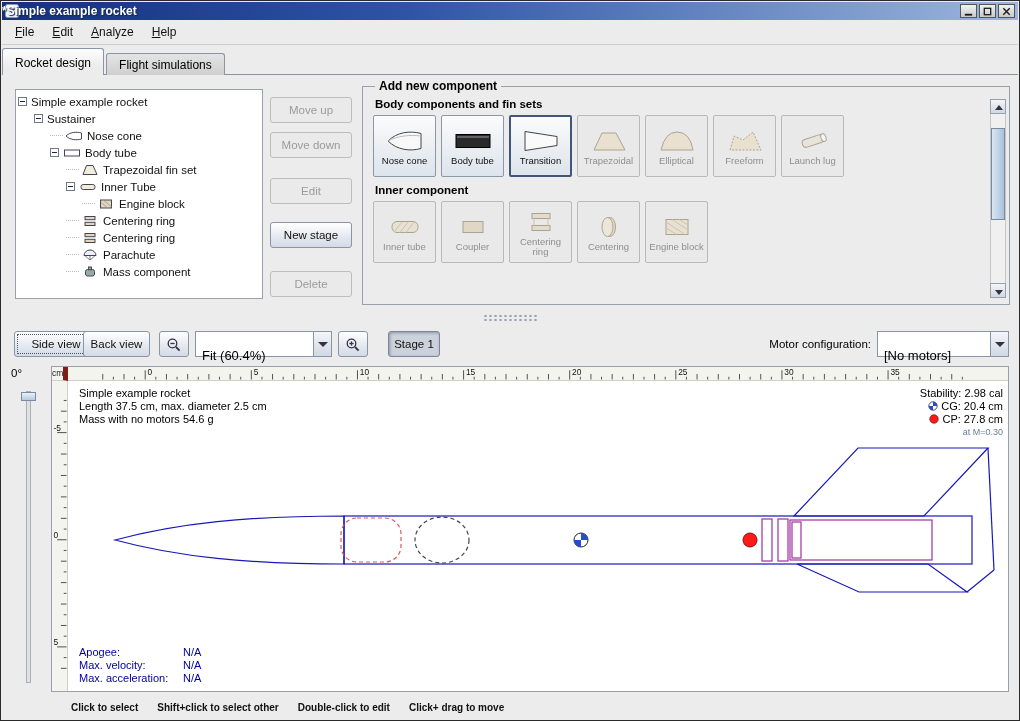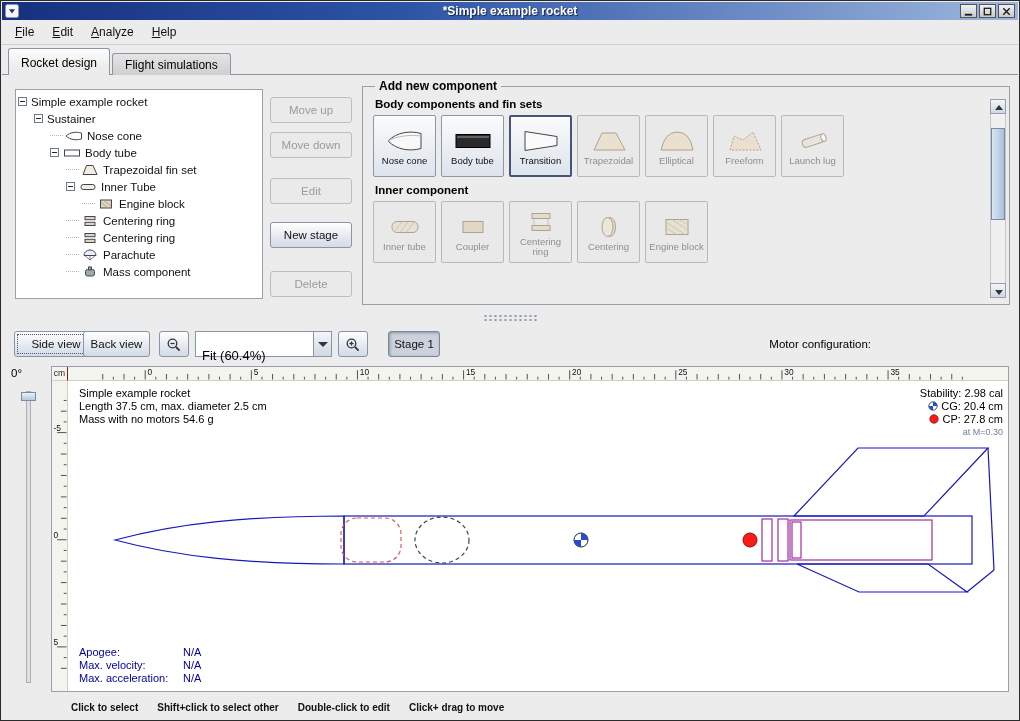--- a/index.html
+++ b/index.html
@@ -6,31 +6,31 @@
   html,body{width:1020px;height:721px;overflow:hidden}
   body{font-family:"Liberation Sans",sans-serif;background:#777}
   .window{position:relative;width:1020px;height:721px;background:#ececec;border:1px solid #2a2a2a;overflow:hidden}
 
   
   .titlebar{position:absolute;left:1px;top:1px;right:1px;height:18px;
     background:linear-gradient(90deg,#16307e 0%,#2e54a6 40%,#9cb6dd 100%);
     display:flex;align-items:center;justify-content:space-between;padding:0 3px}
   .title-icon{width:14px;height:14px;display:inline-block}
   .title-icon svg{display:block}
-  .title-text{position:absolute;left:0;right:0;text-align:center;color:#fff;font-size:12px;font-weight:bold;pointer-events:none;text-shadow:1px 1px 1px #14244a}
+  .title-text{position:absolute;left:0;right:0;color:#fff;font-size:12px;font-weight:bold;pointer-events:none;text-shadow:1px 1px 1px #14244a}
   .title-controls{display:flex;gap:2px;z-index:2}
   .tbtn{width:17px;height:14px;background:linear-gradient(#f2f2f2,#c9c9c9);border:1px solid #555;display:flex;align-items:center;justify-content:center}
   .tbtn svg{width:11px;height:11px;display:block}
 
   
   .menubar{position:absolute;left:1px;top:19px;right:1px;height:25px;background:#ececec;border-bottom:1px solid #cfcfcf;padding-left:4px;display:flex;align-items:center}
   .menu-item{padding:4px 9px;font-size:12px;color:#111}
 
   
-  .tabbar{position:absolute;left:1px;top:44px;right:1px;height:30px;padding-left:6px;z-index:3}
+  .tabbar{position:absolute;left:1px;top:44px;right:1px;height:30px;padding-left:0;z-index:3}
   .tab{display:inline-block;vertical-align:bottom;font-size:12px;padding:4px 12px 3px;margin-right:2px;
     border:1px solid #8895a7;border-bottom:none;border-radius:3px 3px 0 0;
     background:linear-gradient(#e4e4e4,#cfcfcf);margin-top:8px;height:22px}
   .tab.active{margin-top:3px;height:27px;padding-top:7px;background:linear-gradient(#fdfdfd,#ececec 70%);position:relative;z-index:4}
   .tab-content{position:absolute;left:1px;top:73px;right:1px;height:236px;border-top:1px solid #8895a7;background:#ececec}
 
   
   .tree-panel{position:absolute;left:13px;top:14px;width:248px;height:210px;background:#fff;border:1px solid #98a0ac;overflow:hidden;padding-top:3px}
   .tree-row{height:17px;display:flex;align-items:center;font-size:11.5px;white-space:nowrap;color:#111}
   .expander{width:9px;height:9px;flex:none;margin-right:4px;border:1px solid #6a7a8a;background:#fff;position:relative}
@@ -90,21 +90,21 @@
   .combo .arrow{width:18px;background:linear-gradient(#f4f6f8,#cfd8e4);border-left:1px solid #8895a7;position:relative}
   .combo .arrow::after{content:"";position:absolute;left:4px;top:10px;border:5px solid transparent;border-top:5px solid #334;border-bottom:none}
 
   
   .rot-label{position:absolute;left:10px;top:366px;font-size:11.5px}
   .rot-slider{position:absolute;left:25px;top:390px;width:5px;height:292px;background:#e0e0e0;border:1px solid #aab0ba}
   .rot-handle{position:absolute;left:-6px;top:0;width:15px;height:9px;background:linear-gradient(#eaf1f8,#b5c9de);border:1px solid #7a8ba0}
 
   
   .canvas{position:absolute;left:50px;top:365px;width:958px;height:326px;background:#fff;border:1px solid #98a0ac}
-  .corner{position:absolute;left:0;top:0;width:16px;height:14px;background:#f4f4ef;border-right:1px solid #7f1d1d;border-bottom:1px solid #d0d0c8;font-size:8.5px;line-height:13px;text-align:center;color:#222}
+  .corner{position:absolute;left:0;top:0;width:16px;height:14px;background:#f4f4ef;border-right:5px solid #7f1d1d;border-bottom:1px solid #d0d0c8;font-size:8.5px;line-height:13px;text-align:center;color:#222}
   .hruler{position:absolute;left:16px;top:0;width:940px;height:14px;background:#f4f4ef;border-bottom:1px solid #d0d0c8}
   .vruler{position:absolute;left:0;top:14px;width:16px;height:310px;background:#f4f4ef;border-right:1px solid #d0d0c8}
   .drawing{position:absolute;left:16px;top:14px;width:940px;height:310px;background:#fff}
   #rocket-svg{position:absolute;left:0;top:0;width:940px;height:310px}
   svg text{font-family:"Liberation Sans",sans-serif}
   .oline{fill:none;stroke:var(--rocket_outline,#1818b8);stroke-width:1.2}
   .mline{fill:none;stroke:var(--motor_mount,#a030a0);stroke-width:1.2}
   .dashred{fill:none;stroke:#e05858;stroke-width:1.2;stroke-dasharray:4 3}
   .dashdark{fill:none;stroke:#454545;stroke-width:1.2;stroke-dasharray:4 3}
   .info-tl{position:absolute;left:11px;top:6px;font-size:11px;line-height:13px;color:#000}
@@ -412,20 +412,24 @@
       <span class="arrow"></span>
     </div>
     <button class="obtn btn-zoom-in"><svg viewBox="0 0 16 16" width="16" height="16">
           <circle cx="6.5" cy="6.5" r="4.3" fill="none" stroke="#334" stroke-width="1.3"></circle>
           <line x1="4.4" y1="6.5" x2="8.6" y2="6.5" stroke="#334" stroke-width="1.3"></line>
           <line x1="6.5" y1="4.4" x2="6.5" y2="8.6" stroke="#334" stroke-width="1.3"></line>
           <line x1="10" y1="10" x2="13.6" y2="13.6" stroke="#334" stroke-width="1.8"></line>
         </svg></button>
     <button class="obtn btn-stage">Stage 1</button>
     <span class="motor-label">Motor configuration:</span>
+    <div class="combo combo-motor">
+      <span class="val">[No motors]</span>
+      <span class="arrow"></span>
+    </div>
   </div>
 
   <span class="rot-label">0°</span>
   <div class="rot-slider">
       <div class="rot-handle"></div>
     </div>
 
   <div class="canvas">
     <div class="corner">cm</div>
     <svg class="hruler" id="hruler" viewBox="0 0 940 14">

